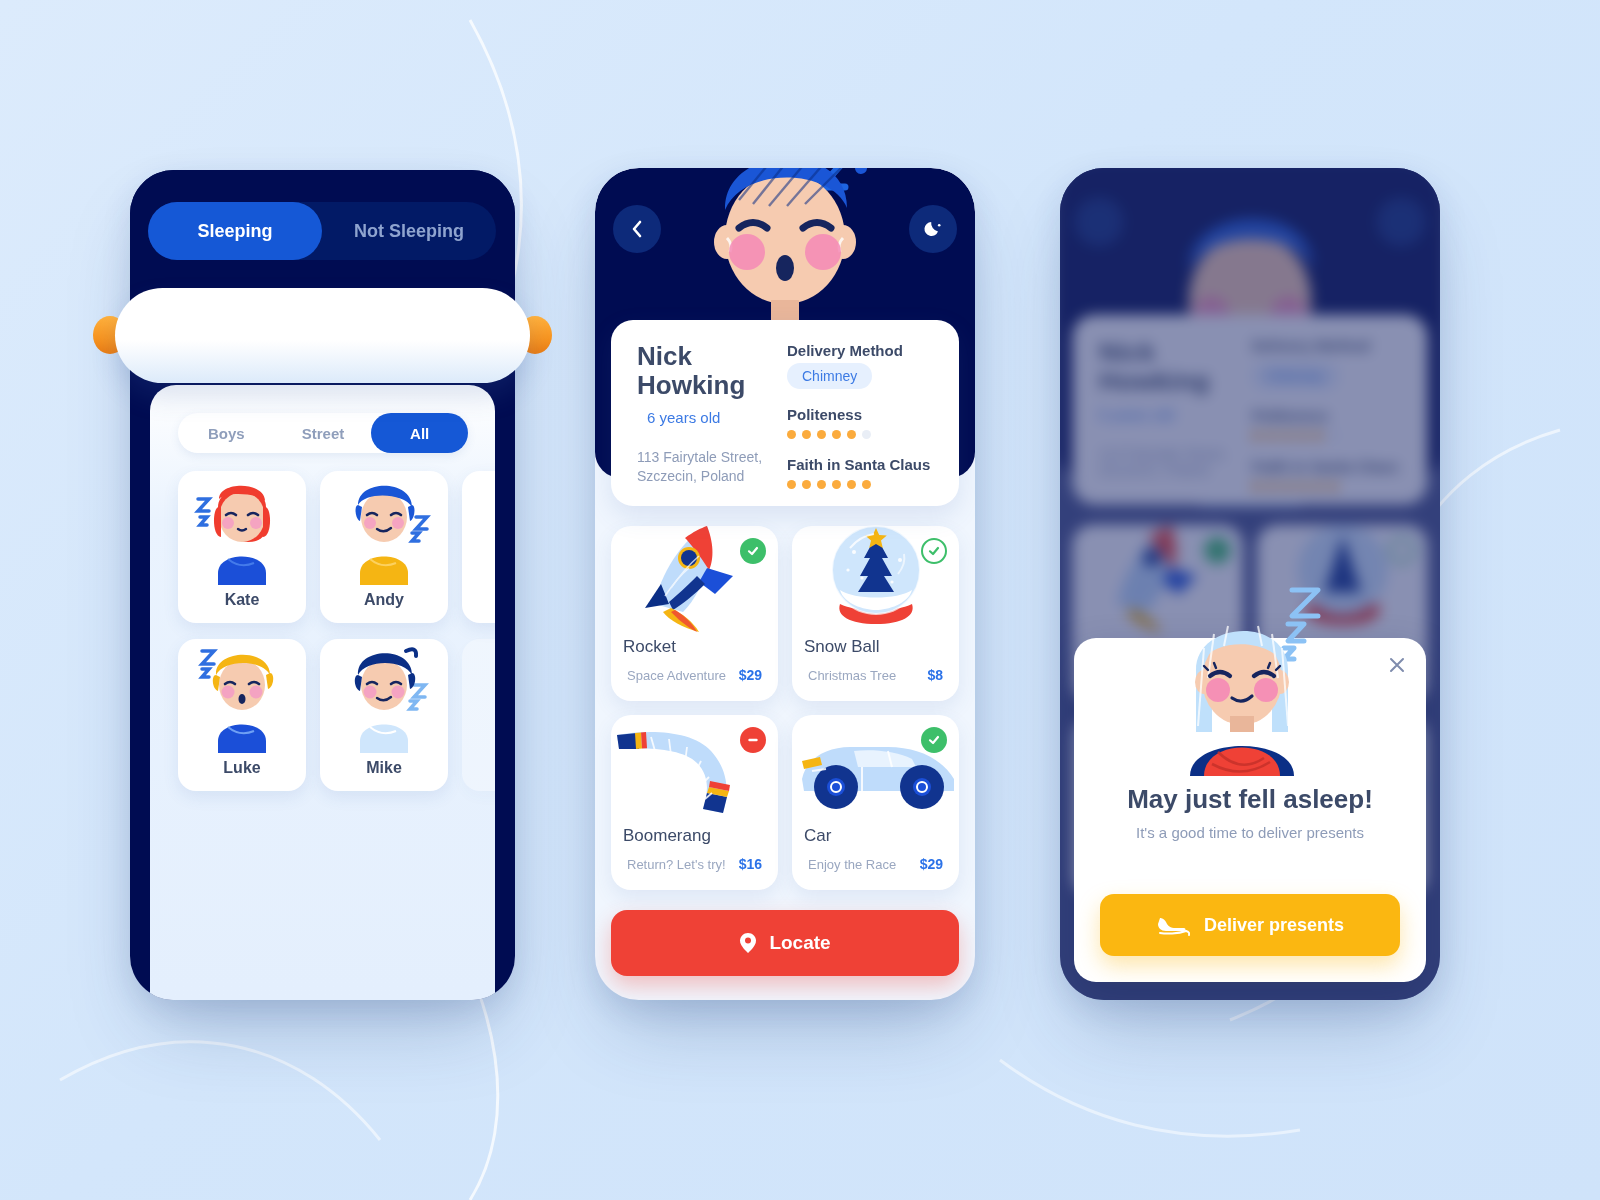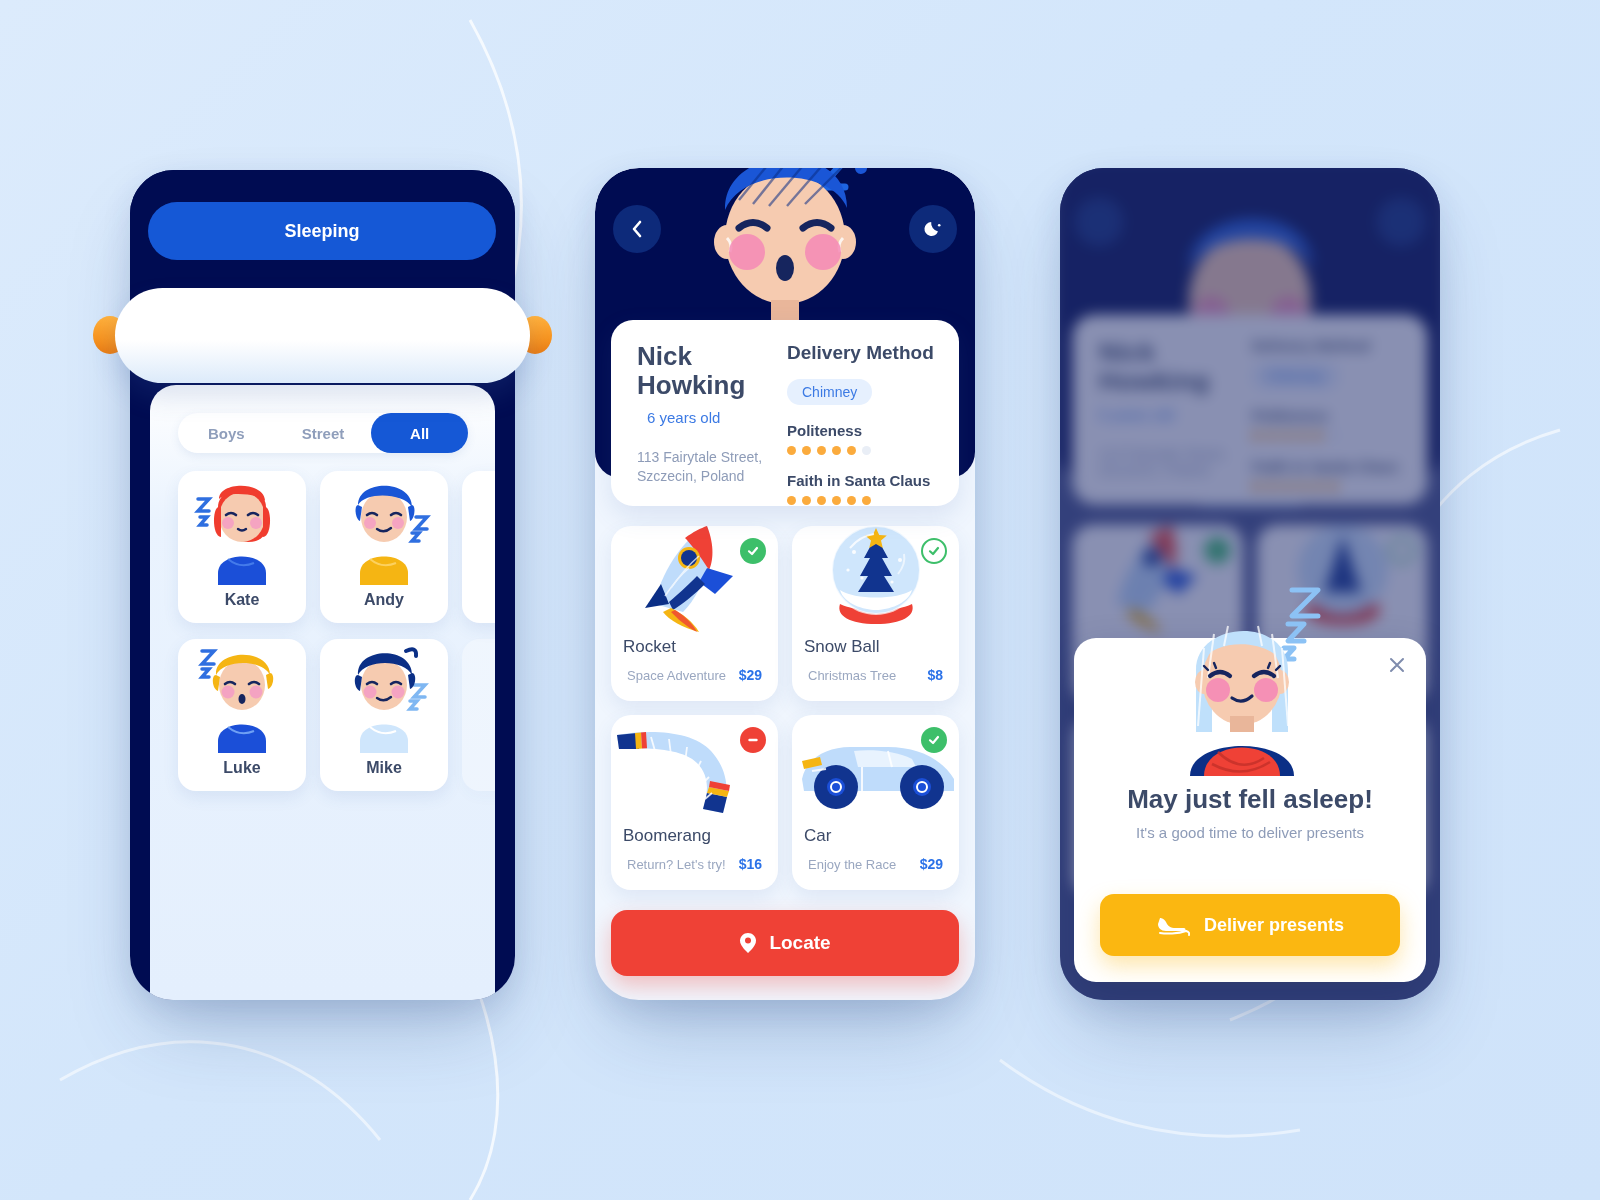--- a/index.html
+++ b/index.html
@@ -133,23 +133,23 @@
     position: absolute; left: 16px; top: 152px; width: 348px; height: 186px;
     background: #fff; border-radius: 22px; z-index: 8;
     box-shadow: 0 10px 26px rgba(60,100,170,.13);
     padding: 22px 22px 0 26px;
   }
   .pc-col-l { position: absolute; left: 26px; top: 22px; width: 150px; }
   .pc-col-r { position: absolute; left: 176px; top: 22px; width: 160px; }
   .pc-name { font-size: 26px; font-weight: 700; color: #3c4a68; line-height: 1.1; }
   .pc-age { margin-top: 10px; font-size: 15px; color: #3c7ae4; font-weight: 400; margin-left: 10px; }
   .pc-addr { margin-top: 22px; font-size: 14px; color: #8e9cb8; line-height: 1.35; }
-  .pc-lbl { font-size: 19px; font-weight: 700; color: #3c4a68; }
+  .pc-lbl { font-size: 15px; font-weight: 700; color: #3c4a68; }
   .badge {
-    display: inline-block; margin-top: 15px; padding: 5px 15px; border-radius: 13px;
+    display: inline-block; margin-top: 4px; padding: 5px 15px; border-radius: 13px;
     background: #e6f0fe; color: #3c7ae4; font-size: 14px; font-weight: 500;
   }
   .pc-lbl2 { margin-top: 17px; font-size: 15px; font-weight: 700; color: #3c4a68; }
   .dots { margin-top: 7px; display: flex; gap: 6px; }
   .dot { width: 9px; height: 9px; border-radius: 50%; background: #fbab3d; }
   .dot.off { background: #e9eef6; }
 
   .gift-grid {
     position: absolute; left: 16px; top: 358px; width: 348px;
     display: grid; grid-template-columns: 1fr 1fr; gap: 14px 14px;
@@ -241,20 +241,21 @@
   <path d="M1560 430 C 1420 470, 1360 600, 1400 720 C 1440 840, 1380 960, 1230 1020" fill="none" stroke="#ffffff" stroke-width="3" opacity=".6"></path>
   <path d="M60 1080 C 180 1010, 300 1040, 380 1140" fill="none" stroke="#ffffff" stroke-width="3" opacity=".55"></path>
   <path d="M1000 1060 C 1080 1120, 1180 1150, 1300 1130" fill="none" stroke="#ffffff" stroke-width="3" opacity=".5"></path>
 </svg>
 
 <div class="phone phone-shadow" id="phone1">
 
   <div class="p1-header">
     <div class="seg-control">
       <button class="seg-btn active">Sleeping</button>
+      <button class="seg-btn">Not Sleeping</button>
     </div>
   </div>
 
   <div class="p1-panel">
 
     <div class="filter-pills">
       <button class="pill">Boys</button>
       <button class="pill">Street</button>
       <button class="pill active">All</button>
     </div>

